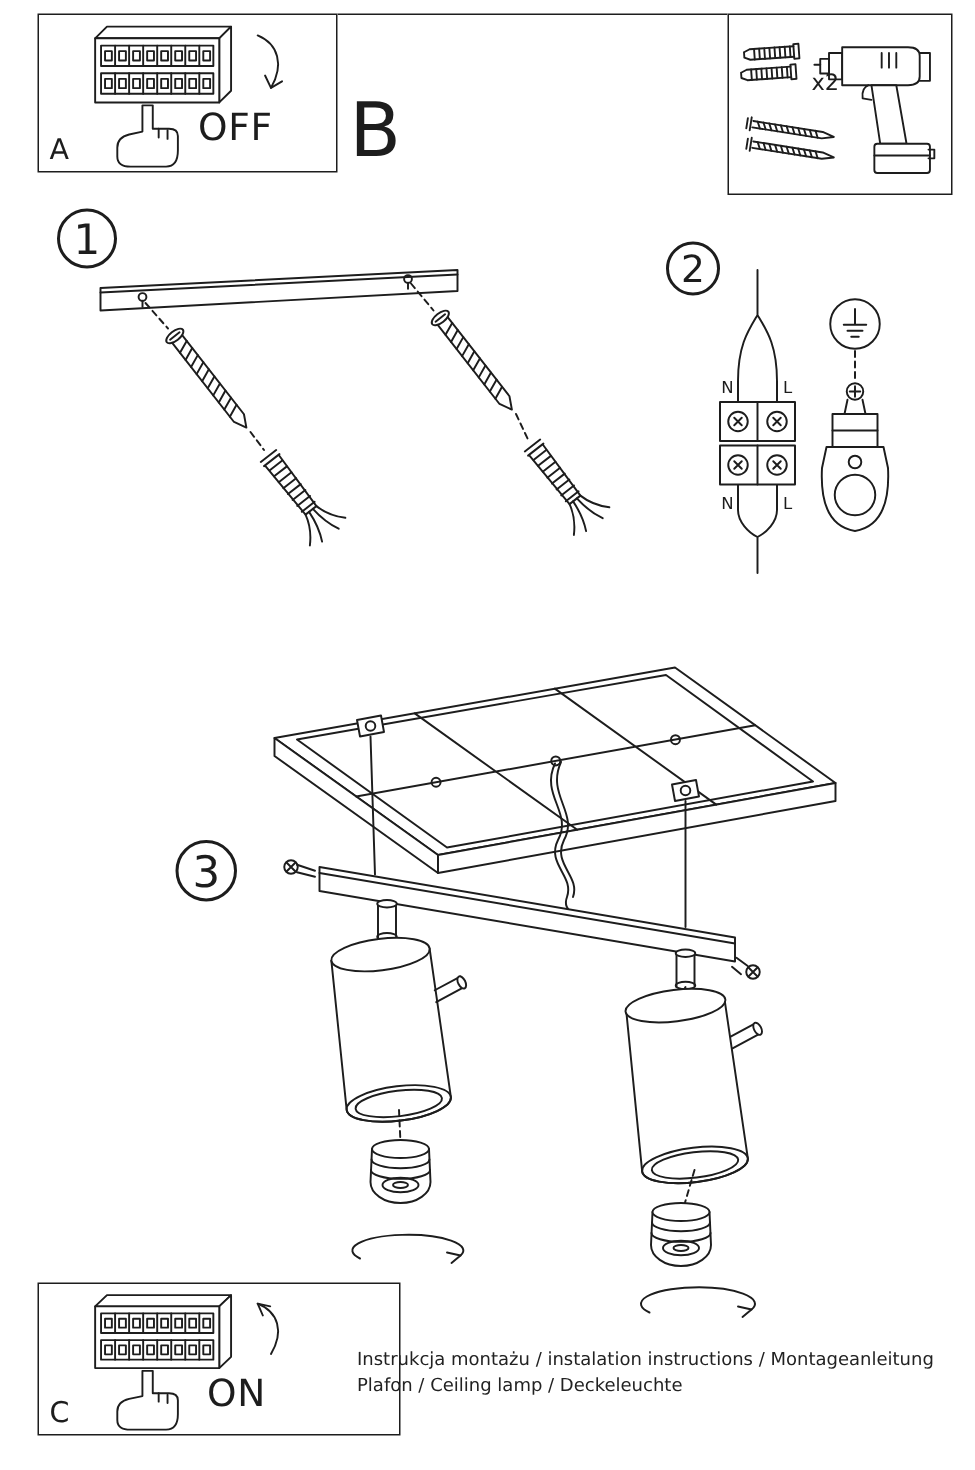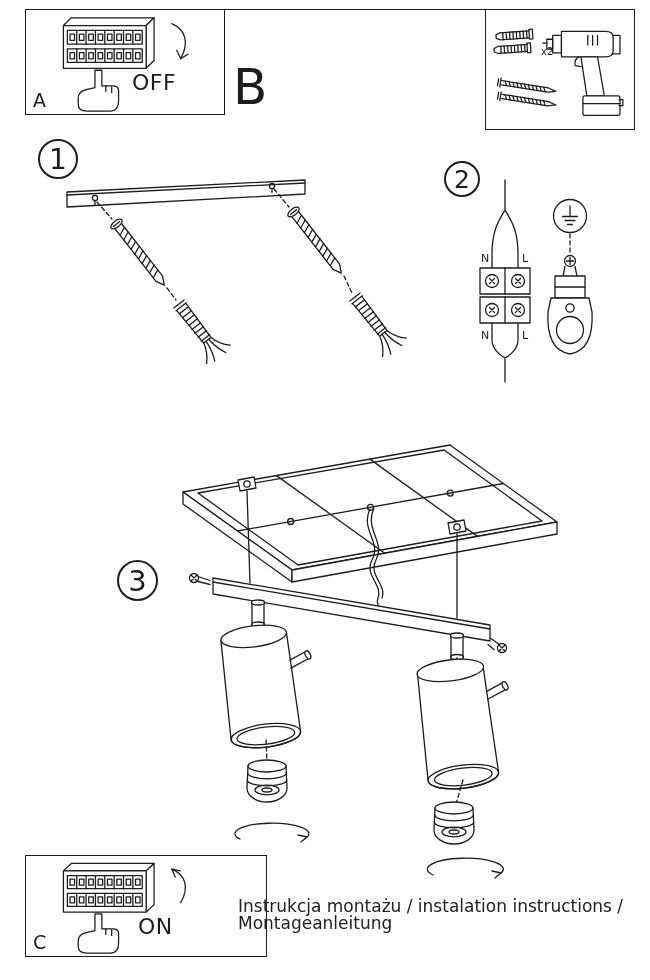--- a/index.html
+++ b/index.html
@@ -1,29 +1,29 @@
 <!DOCTYPE html>
 <html><head>
 <meta charset="utf-8">
 <style>
   *{margin:0;padding:0;box-sizing:border-box}
   html,body{width:650px;height:980px;background:#fff;font-family:"DejaVu Sans",sans-serif;color:#1d1d1d}
   .sheet{position:absolute;left:0;top:0;width:650px;height:980px;background:#fff;overflow:hidden}
   .box{position:absolute;border:1.6px solid #1d1d1d;background:#fff}
   .art{position:absolute;left:0;top:0}
   .corner-label{position:absolute;left:7px;bottom:3px;font-size:19px}
-  .switch-label{position:absolute;font-size:22px;letter-spacing:.5px}
+  .switch-label{position:absolute;font-size:25px;letter-spacing:.5px}
   .letter-b{position:absolute;left:233px;top:62px;font-size:50px;line-height:1}
-  .x2-label{position:absolute;left:55px;top:36px;font-size:10px}
+  .x2-label{position:absolute;left:55px;top:36px;font-size:15px}
   .step-circle{position:absolute;border:2px solid #1d1d1d;border-radius:50%;display:flex;align-items:center;justify-content:center;background:#fff}
   .s1{left:38px;top:139px;width:40px;height:40px;font-size:28px}
   .s2{left:444px;top:161px;width:36px;height:36px;font-size:25px}
   .s3{left:117px;top:560px;width:41px;height:41px;font-size:29px}
   .top-rule{position:absolute;left:225px;top:9px;width:260px;height:0;border-top:1.6px solid #1d1d1d}
-  .footer{position:absolute;left:238px;top:898px;font-size:17px;line-height:16.5px;color:#222}
+  .footer{position:absolute;left:238px;top:898px;font-size:12px;line-height:16.5px;color:#222}
   svg{display:block}
   .ink{stroke:#1d1d1d;fill:none;stroke-width:1.3;stroke-linecap:round;stroke-linejoin:round}
   .fillw{fill:#fff;stroke:#1d1d1d;stroke-width:1.3;stroke-linejoin:round}
   .dash{stroke-dasharray:4 3}
   text{font-family:"DejaVu Sans",sans-serif;font-size:11px;fill:#1d1d1d;stroke:none}
 </style>
 </head>
 <body>
 
 <div class="sheet">
@@ -303,15 +303,16 @@
         <path d="M157,50 C166,34 162,20 148,14"></path>
         <path d="M148,14 L156.5,16 M148,14 L151.5,22.5"></path>
       </g>
     </svg>
     <div class="switch-label" style="left:112px;top:58px">ON</div>
     <div class="corner-label">C</div>
   </div>
 
   <div class="footer">
     <div>Instrukcja montażu / instalation instructions / Montageanleitung</div>
+    <div>Plafon / Ceiling lamp / Deckeleuchte</div>
   </div>
 
 </div>
 
 </body></html>

